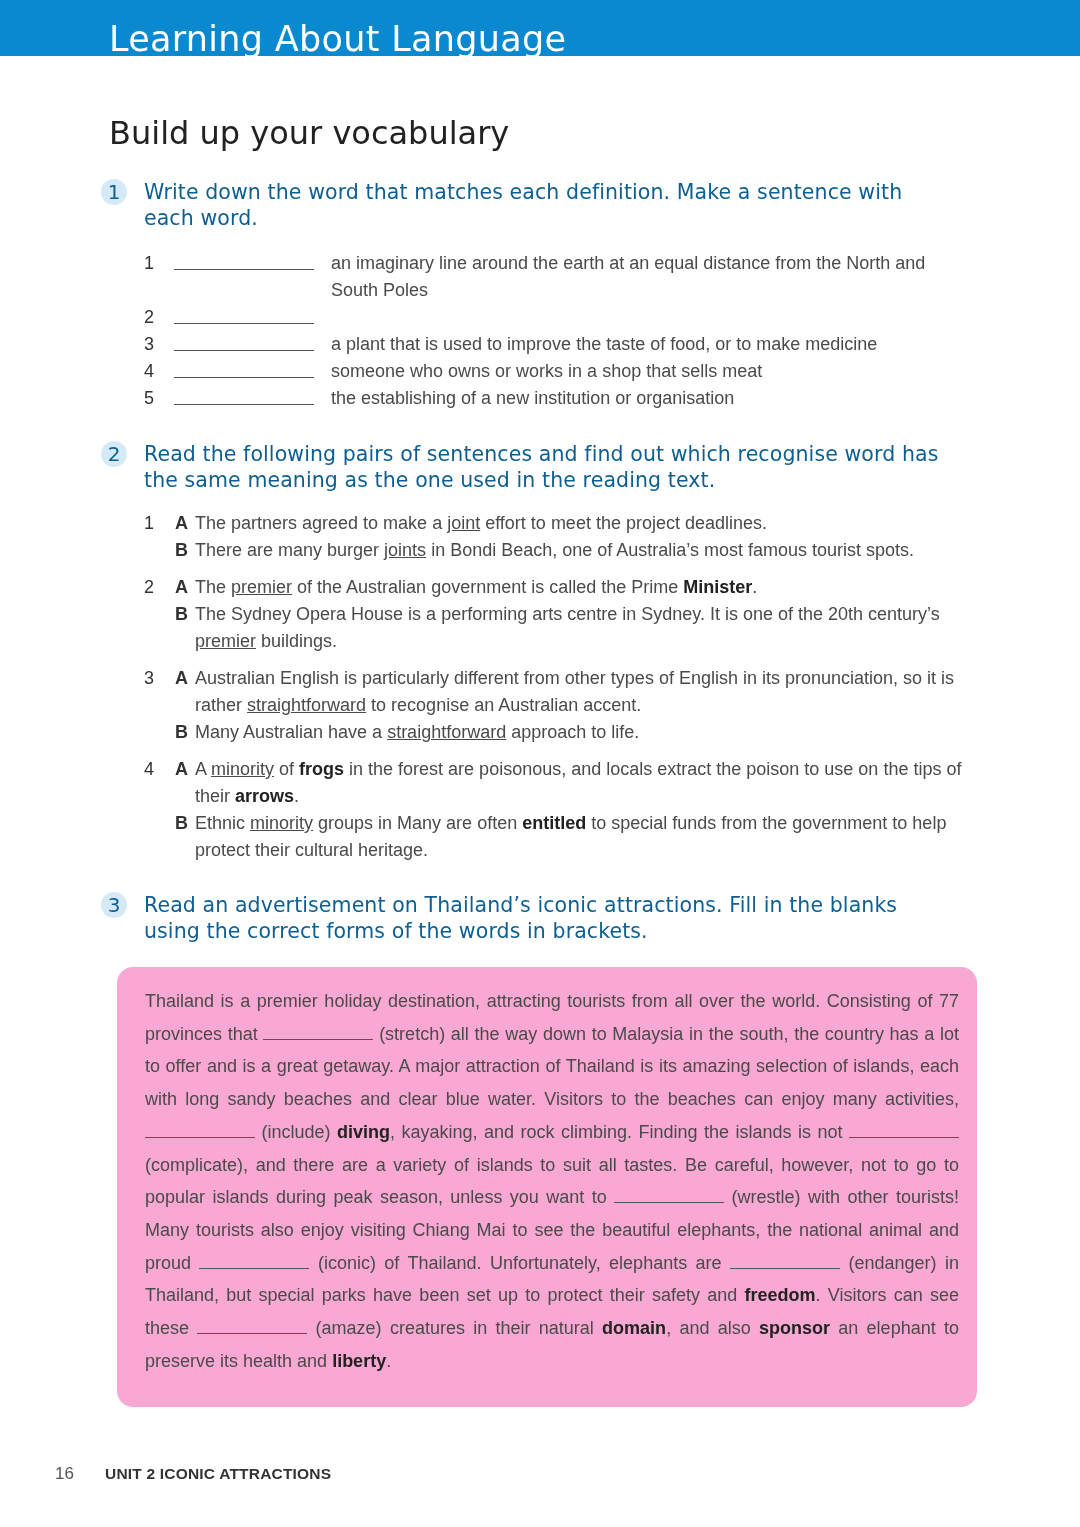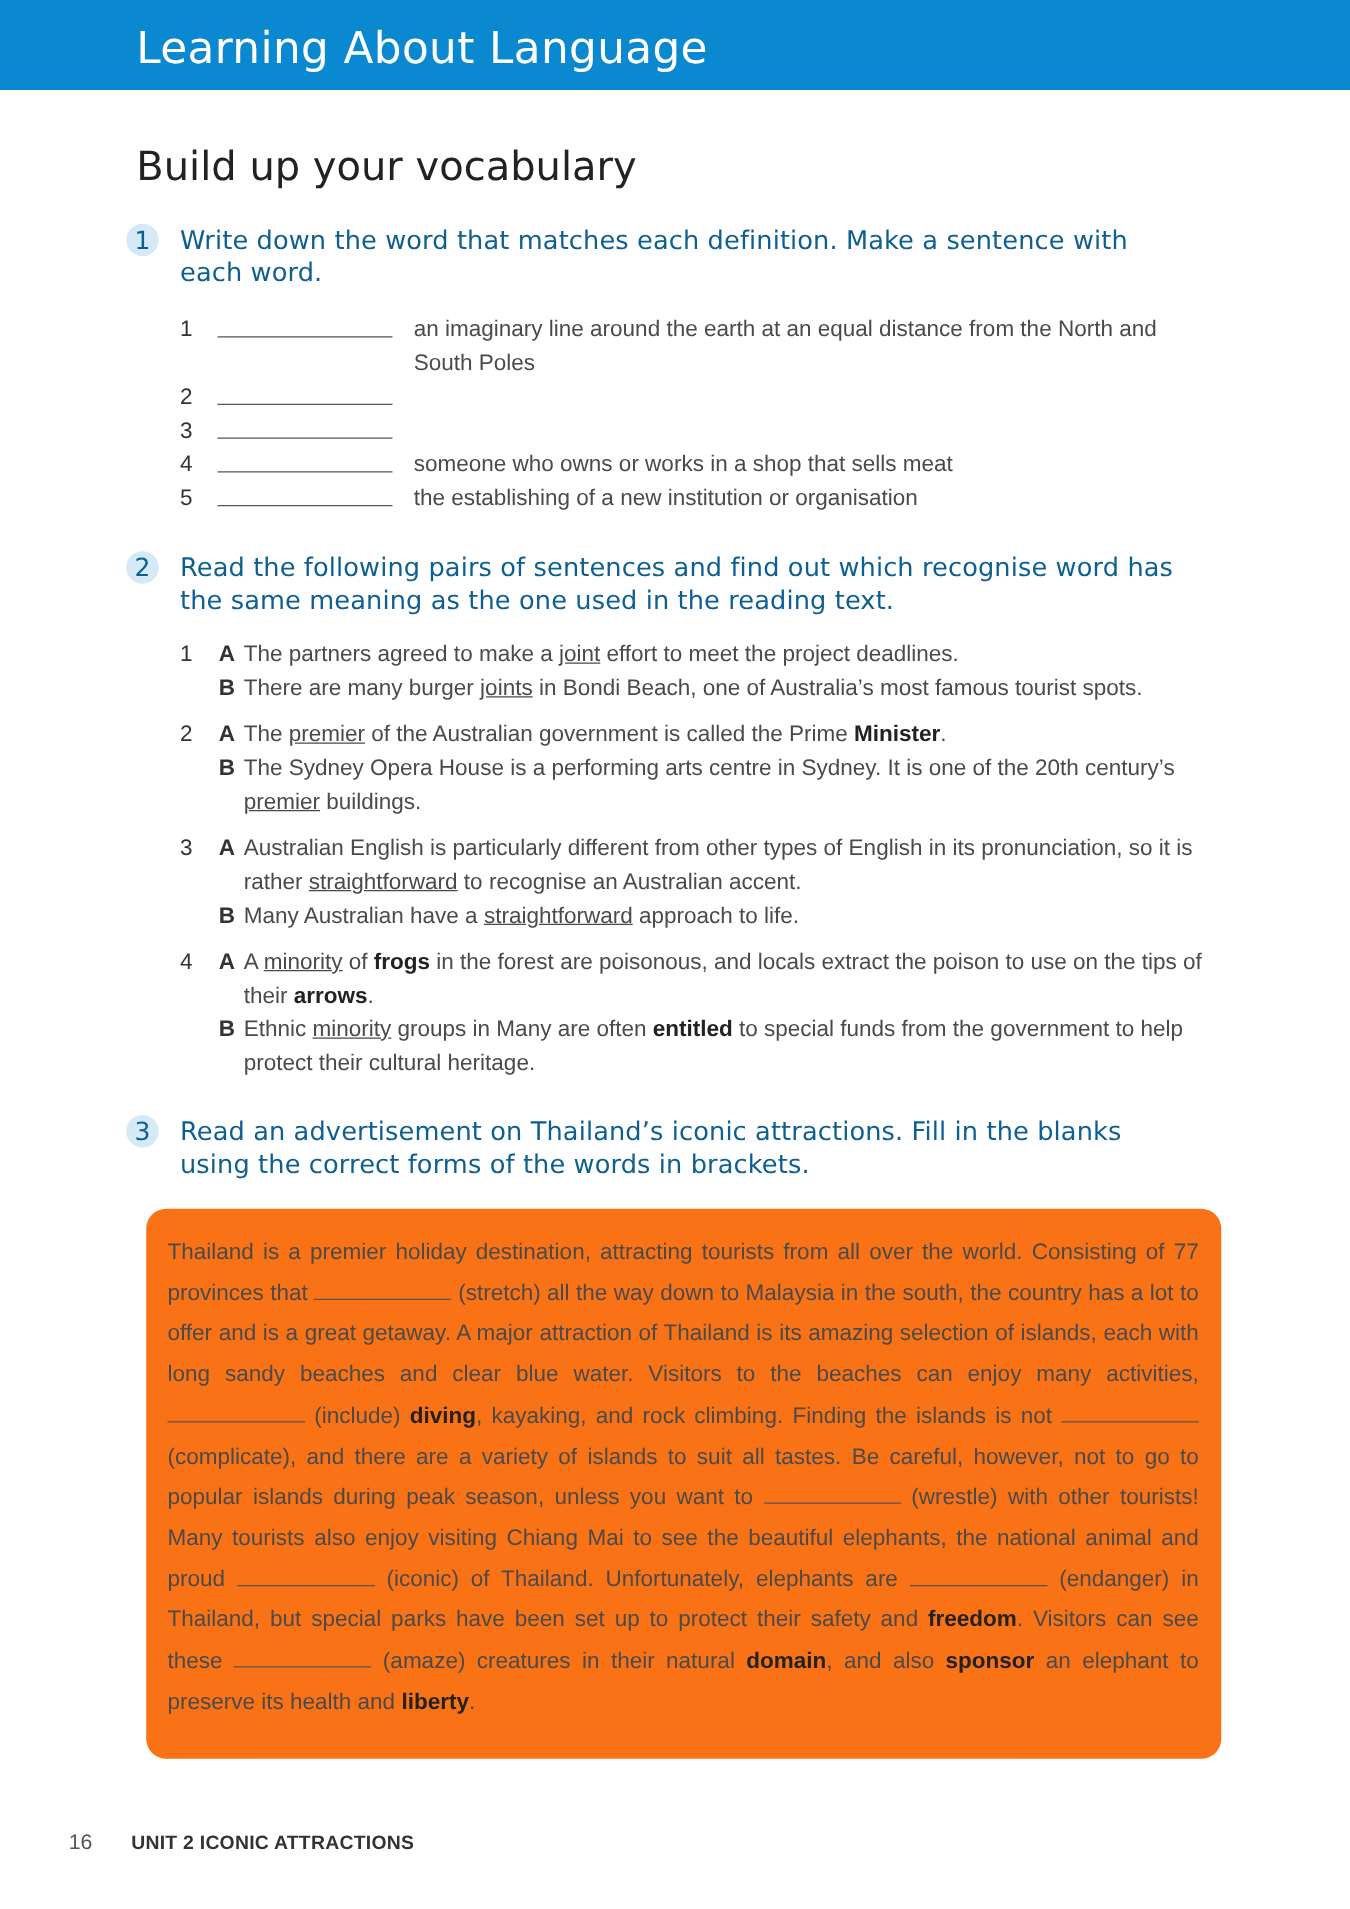--- a/index.html
+++ b/index.html
@@ -1,20 +1,20 @@
 <!DOCTYPE html>
 <html><head>
   <meta charset="utf-8">
   <style>
     * { box-sizing: border-box; margin: 0; padding: 0; }
     html, body { width: 1080px; height: 1527px; background: #ffffff; overflow: hidden; }
     body { position: relative; font-family: "Liberation Sans", sans-serif; color: #3a3a3a; }
 
     .header-bar {
-      position: absolute; left: 0; top: 0; width: 1080px; height: 72px;
+      position: absolute; left: 0; top: 0; width: 1080px; height: 56px;
       background: #0a89d0;
     }
     .header-title {
       position: absolute; left: 109px; top: 22px;
       font-family: "DejaVu Sans", sans-serif; font-size: 35px; color: #ffffff;
       letter-spacing: 0.3px; line-height: 1;
     }
     .section-title {
       position: absolute; left: 109px; top: 117px;
       font-family: "DejaVu Sans", sans-serif; font-size: 32px; color: #222222;
@@ -52,22 +52,22 @@
     .pair-body { flex: 1; }
     .sent { display: flex; }
     .sent-letter { width: 20px; color: #333; font-weight: bold; }
     .sent-text { flex: 1; }
     .u { text-decoration: underline; }
     .b { font-weight: bold; color: #222; }
 
     
     .ad-box {
       position: absolute; left: 117px; top: 967px; width: 860px; height: 440px;
-      background: #f97316; border-radius: 16px;
-      padding: 18px 18px 0 17px;
+      background: #f9a8d4; border-radius: 16px;
+      padding: 18px 18px 0 28px;
     }
     .ad-text {
       font-size: 18px; line-height: 32.7px; color: #4a4a4a; text-align: justify;
     }
     .blank { display: inline-block; width: 110px; border-bottom: 1px solid #555; height: 18px; vertical-align: baseline; }
 
     .footer { position: absolute; left: 55px; top: 1464px; display: flex; align-items: baseline; }
     .page-num { font-size: 17px; color: #555; width: 50px; font-family: Liberation Sans, sans-serif; }
     .unit-label { font-size: 15.5px; font-weight: bold; color: #333; letter-spacing: 0.2px; }
   </style>
@@ -91,20 +91,21 @@
     <span class="def-blank"></span>
     <span class="def-text">an imaginary line around the earth at an equal distance from the North and South Poles</span>
   </div>
   <div class="def-row">
     <span class="def-num">2</span>
     <span class="def-blank"></span>
   </div>
   <div class="def-row">
     <span class="def-num">3</span>
     <span class="def-blank"></span>
+    <span class="def-text">a plant that is used to improve the taste of food, or to make medicine</span>
   </div>
   <div class="def-row">
     <span class="def-num">4</span>
     <span class="def-blank"></span>
     <span class="def-text">someone who owns or works in a shop that sells meat</span>
   </div>
   <div class="def-row">
     <span class="def-num">5</span>
     <span class="def-blank"></span>
     <span class="def-text">the establishing of a new institution or organisation</span>

